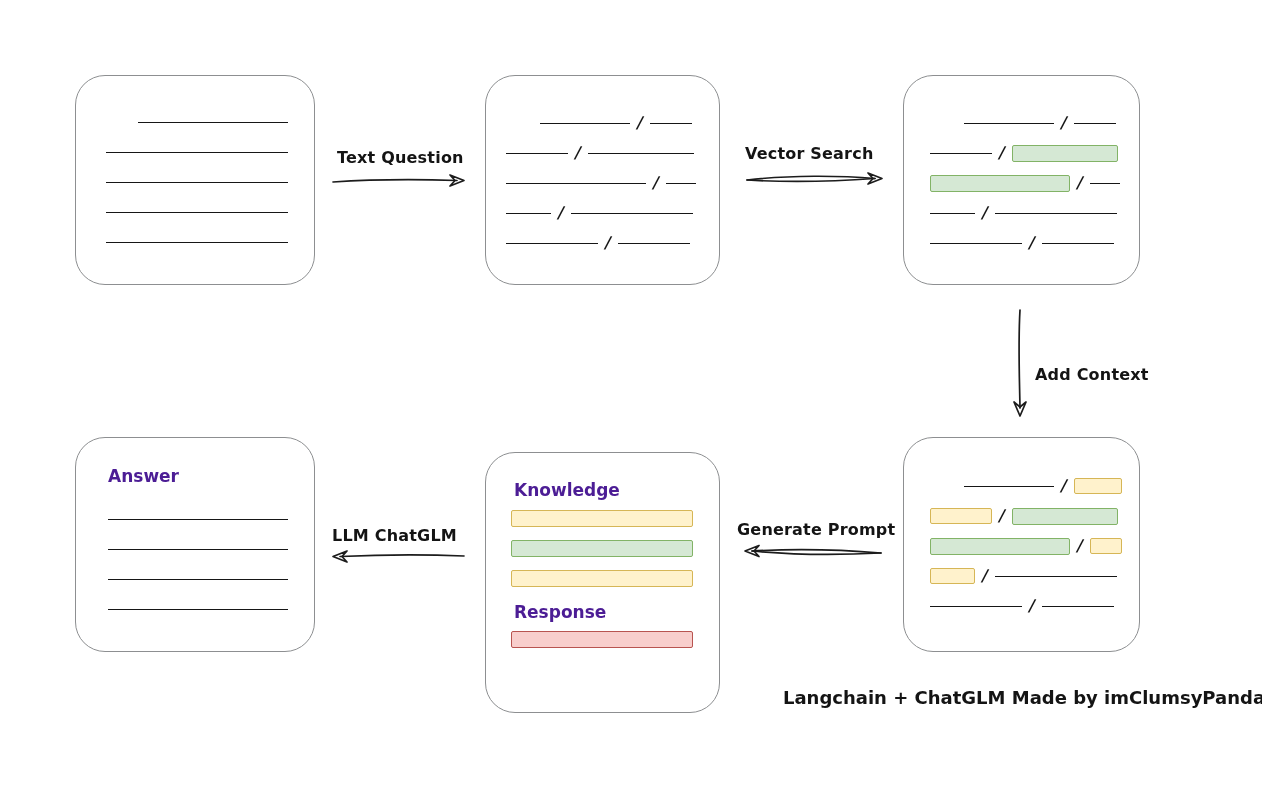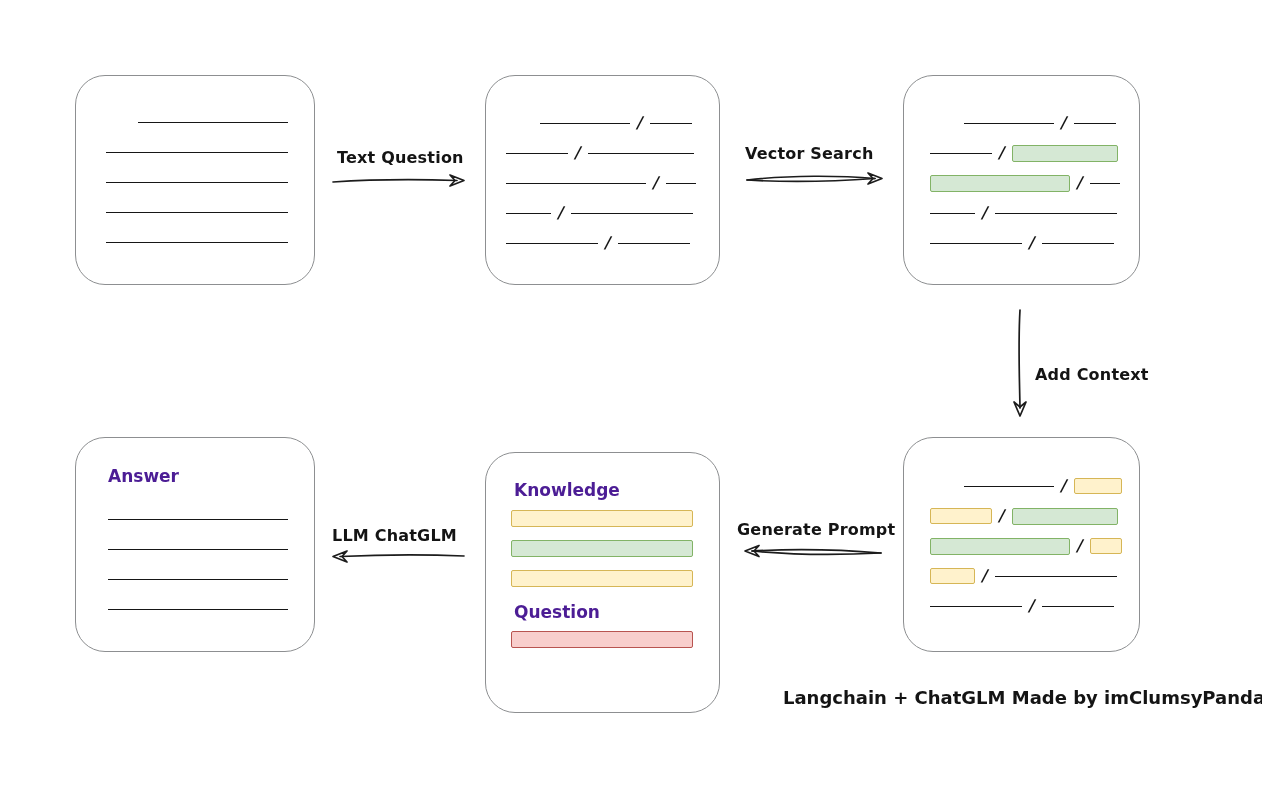--- a/index.html
+++ b/index.html
@@ -171,21 +171,21 @@
           <div class="seg line" style="width: 72px;"></div>
         </div>
       </div>
   </div>
 
   <div class="box" style="left:485px;top:452px;width:235px;height:261px">
     <div class="box-title" style="left:28px;top:27px">Knowledge</div>
     <div class="bar yellow" style="left:25px;top:57px"></div>
     <div class="bar green" style="left:25px;top:87px"></div>
     <div class="bar yellow" style="left:25px;top:117px"></div>
-    <div class="box-title" style="left:28px;top:149px">Question</div>
+    <div class="box-title" style="left:28px;top:149px">Response</div>
     <div class="bar red" style="left:25px;top:178px"></div>
   </div>
 
   <div class="box" style="left:75px;top:437px;width:240px;height:215px">
     <div class="box-title" style="left:32px;top:28px">Answer</div>
     <div class="rows" style="left:32px;top:72px">
         <div class="chunk-row" style="padding-left: 0px;">
           <div class="seg line" style="width: 180px;"></div>
         </div>
         <div class="chunk-row" style="padding-left: 0px;">

